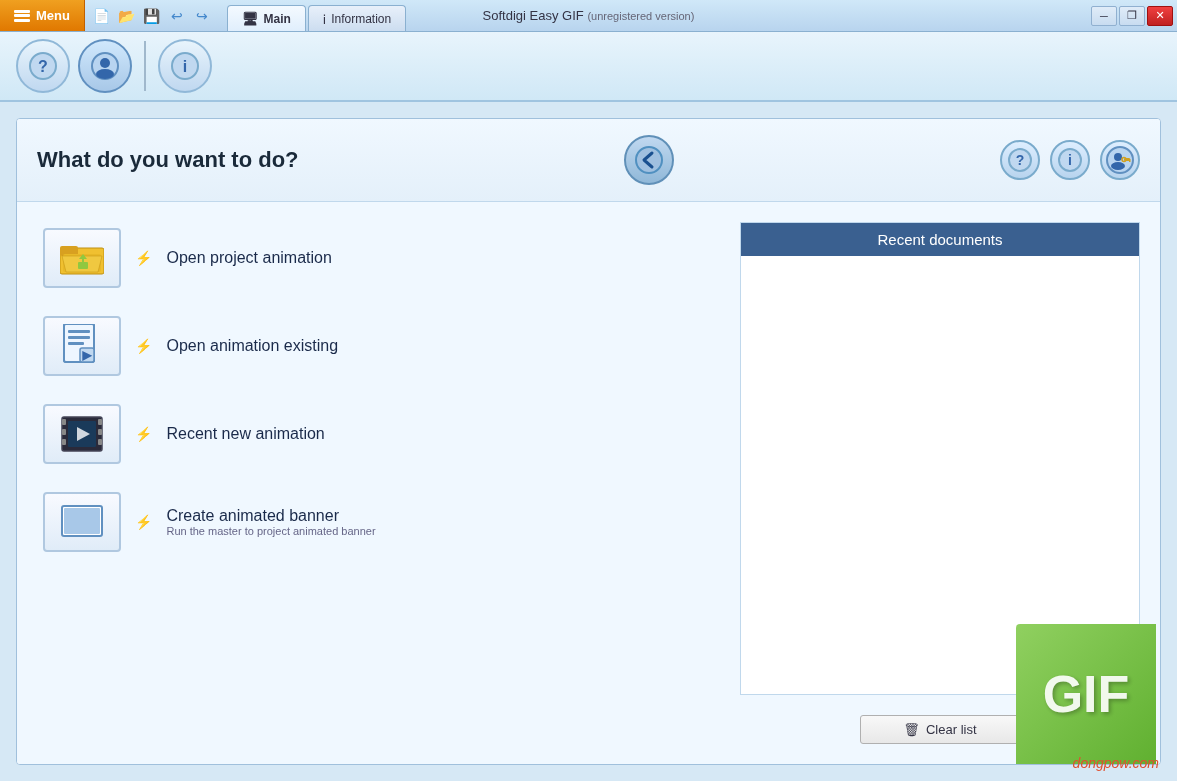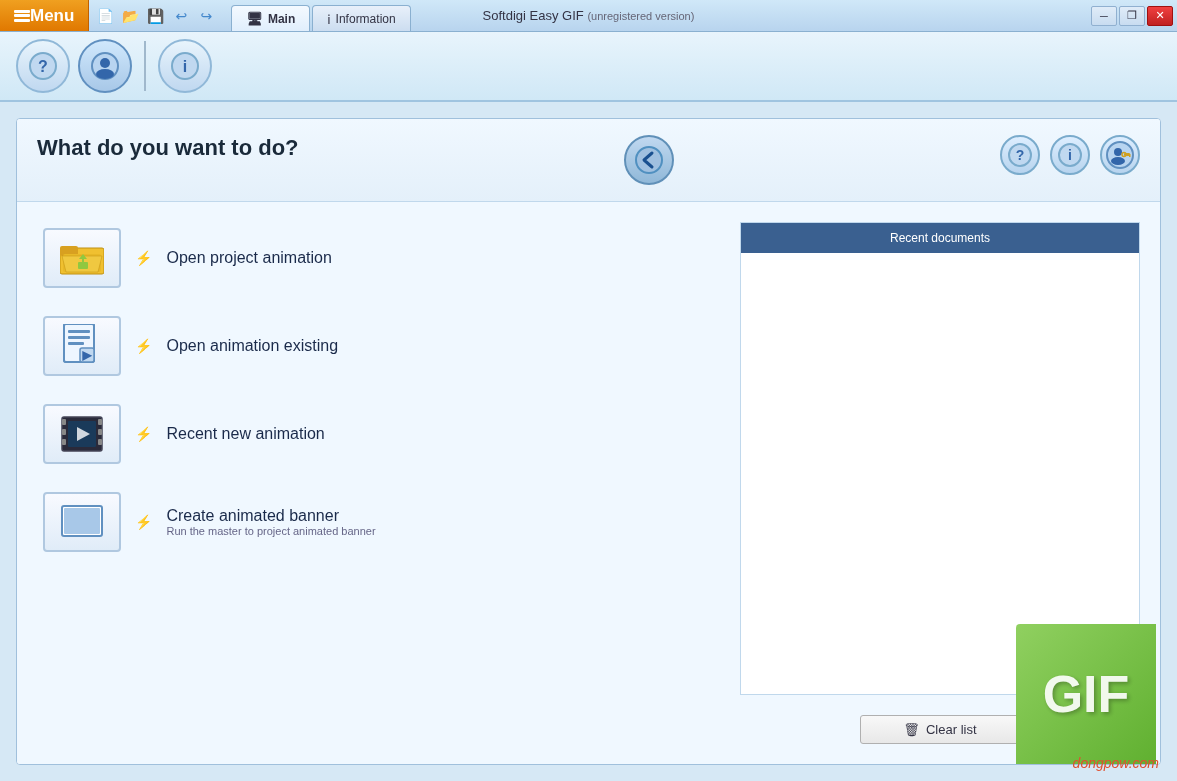--- a/index.html
+++ b/index.html
@@ -23,27 +23,28 @@
     }
     #titlebar-left {
       display: flex;
       align-items: center;
       height: 100%;
     }
     #menu-button {
       background: linear-gradient(to bottom, #f0a020, #e07800);
       color: white;
       font-weight: bold;
-      font-size: 17px;
+      font-size: 13px;
       padding: 4px 14px;
       height: 100%;
       display: flex;
       align-items: center;
       cursor: pointer;
       border-right: 1px solid #c06000;
+      gap: 6px;
     }
     #menu-icon-box {
       width: 16px;
       height: 12px;
       display: flex;
       flex-direction: column;
       justify-content: space-between;
     }
     #menu-icon-box span {
       display: block;
@@ -173,21 +174,21 @@
       position: relative;
       overflow: hidden;
     }
 
     
     #content-header {
       background: linear-gradient(to bottom, #f0f8ff, #e4f0fa);
       padding: 16px 20px;
       border-bottom: 1px solid #c0d8ec;
       display: flex;
-      align-items: flex-start;
+      align-items: center;
       justify-content: space-between;
     }
     #page-title-text {
       font-size: 22px;
       font-weight: bold;
       color: #1a2a3a;
     }
     #back-button {
       width: 50px;
       height: 50px;
@@ -283,21 +284,21 @@
       border: 1px solid #c0d8ec;
       flex: 1;
       display: flex;
       flex-direction: column;
     }
     #recent-docs-header {
       background: #3a6090;
       color: white;
       text-align: center;
       padding: 8px;
-      font-size: 12px;
+      font-size: 15px;
     }
     #recent-docs-body {
       background: white;
       flex: 1;
     }
     #clear-list-btn {
       margin-top: 10px;
       display: flex;
       align-items: center;
       justify-content: center;

